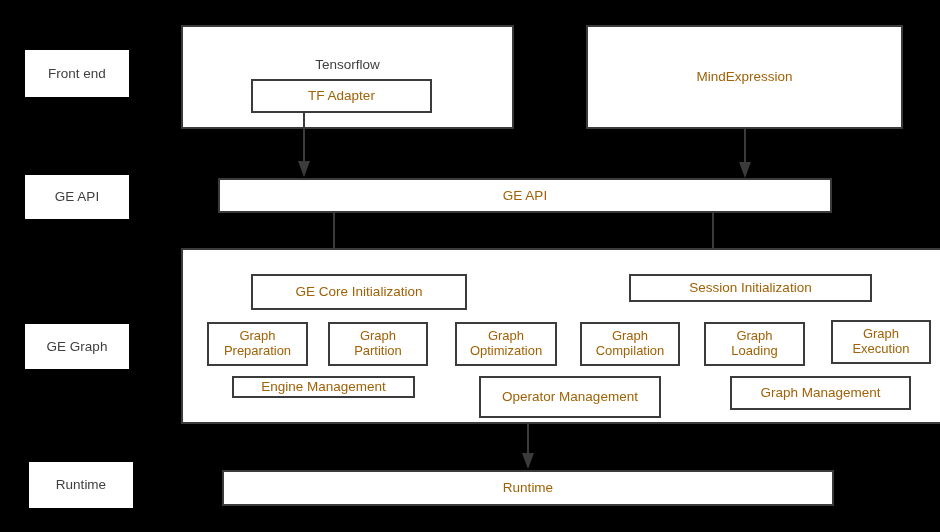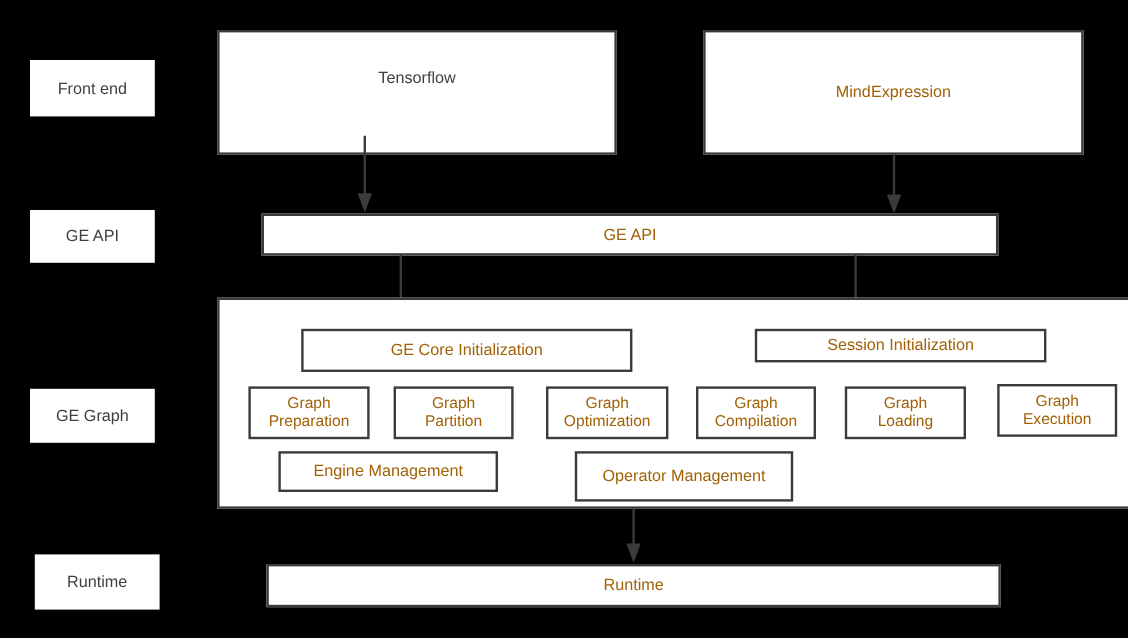--- a/index.html
+++ b/index.html
@@ -74,20 +74,23 @@
   <div class="box plain rail-label" style="left:25px; top:324px; width:104px; height:45px;">
     <span>GE Graph</span>
   </div>
 
   <div class="box plain rail-label" style="left:29px; top:462px; width:104px; height:46px;">
     <span>Runtime</span>
   </div>
 
   <div class="container-box" style="position:absolute; left:141px; top:25px; width:333px; height:104px; box-sizing:border-box;">
     <div class="big-label t135" style="top:30px;">Tensorflow</div>
+    <div class="box bordered t135" style="left:68px; top:52px; width:181px; height:34px;">
+      <span>TF Adapter</span>
+    </div>
   </div>
 
   <div class="box bordered t135" style="left:586px; top:25px; width:317px; height:104px;">
     <span>MindExpression</span>
   </div>
 
   <div class="arrow" style="left:296px; top:113px; width:16px; height:66px;">
     <svg width="16" height="66" viewBox="0 0 16 66">
       <line x1="8" y1="0" x2="8" y2="52" stroke="#3b3b3b" stroke-width="2"></line>
       <polygon points="8,64 2,48 14,48" fill="#3b3b3b"></polygon>
@@ -114,21 +117,21 @@
 
   <div class="arrow" style="left:705px; top:212px; width:16px; height:64px;">
     <svg width="16" height="64" viewBox="0 0 16 64">
       <line x1="8" y1="0" x2="8" y2="50" stroke="#3b3b3b" stroke-width="2"></line>
       <polygon points="8,62 2,46 14,46" fill="#3b3b3b"></polygon>
     </svg>
   </div>
 
   <div class="container-box" style="position:absolute; left:141px; top:248px; width:775px; height:176px; box-sizing:border-box;">
 
-    <div class="box bordered t135" style="left:68px; top:24px; width:276px; height:36px;">
+    <div class="box bordered t135" style="left:68px; top:24px; width:216px; height:36px;">
       <span>GE Core Initialization</span>
     </div>
     <div class="box bordered t135" style="left:446px; top:24px; width:243px; height:28px;">
       <span>Session Initialization</span>
     </div>
 
     <div class="box bordered t13" style="left:24px; top:72px; width:101px; height:44px;">
       <span>Graph
 Preparation</span>
     </div>
@@ -146,25 +149,28 @@
     </div>
     <div class="box bordered t13" style="left:521px; top:72px; width:101px; height:44px;">
       <span>Graph
 Loading</span>
     </div>
     <div class="box bordered t13" style="left:648px; top:70px; width:100px; height:44px;">
       <span>Graph
 Execution</span>
     </div>
 
-    <div class="box bordered t135" style="left:49px; top:126px; width:183px; height:34px;">
+    <div class="box bordered t135" style="left:49px; top:126px; width:183px; height:22px;">
       <span>Engine Management</span>
     </div>
     <div class="box bordered t135" style="left:296px; top:126px; width:182px; height:42px;">
       <span>Operator Management</span>
+    </div>
+    <div class="box bordered t135" style="left:547px; top:126px; width:181px; height:34px;">
+      <span>Graph Management</span>
     </div>
   </div>
 
   <div class="arrow" style="left:520px; top:423px; width:16px; height:48px;">
     <svg width="16" height="48" viewBox="0 0 16 48">
       <line x1="8" y1="0" x2="8" y2="34" stroke="#3b3b3b" stroke-width="2"></line>
       <polygon points="8,46 2,30 14,30" fill="#3b3b3b"></polygon>
     </svg>
   </div>
 

